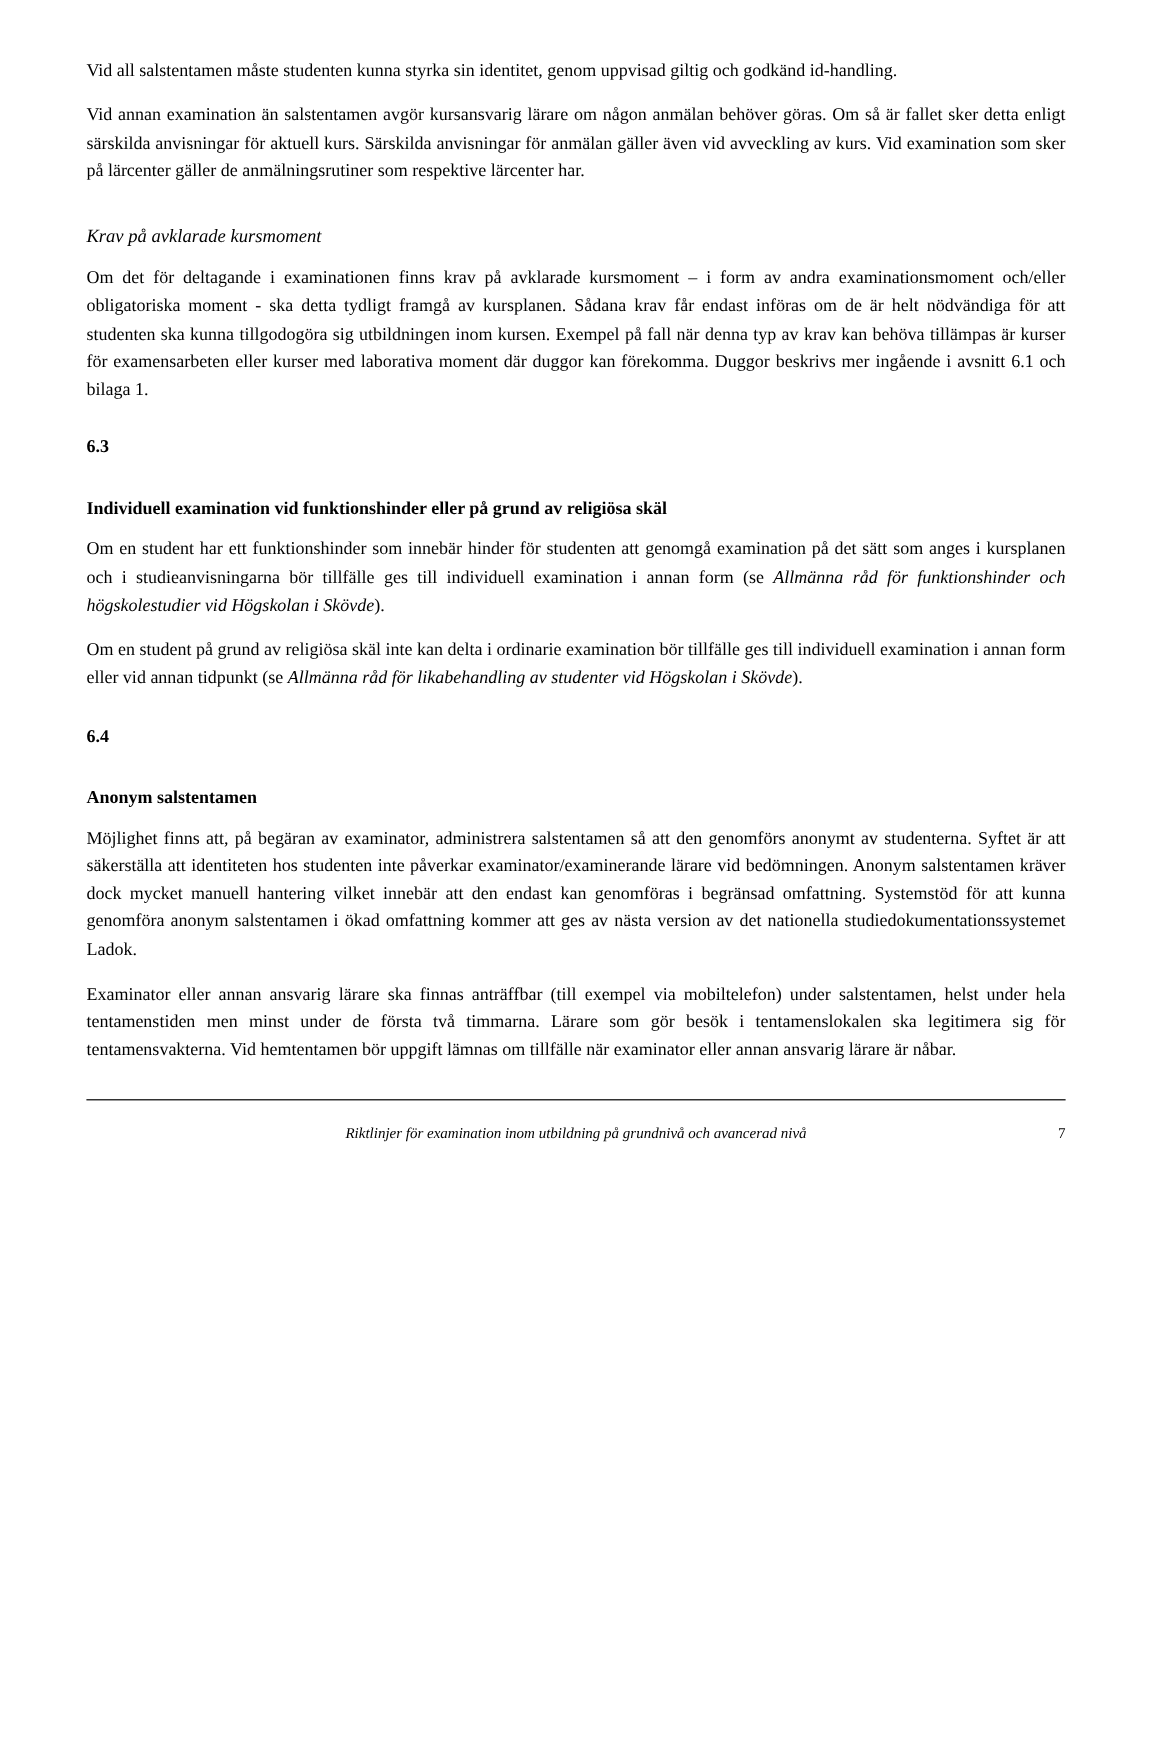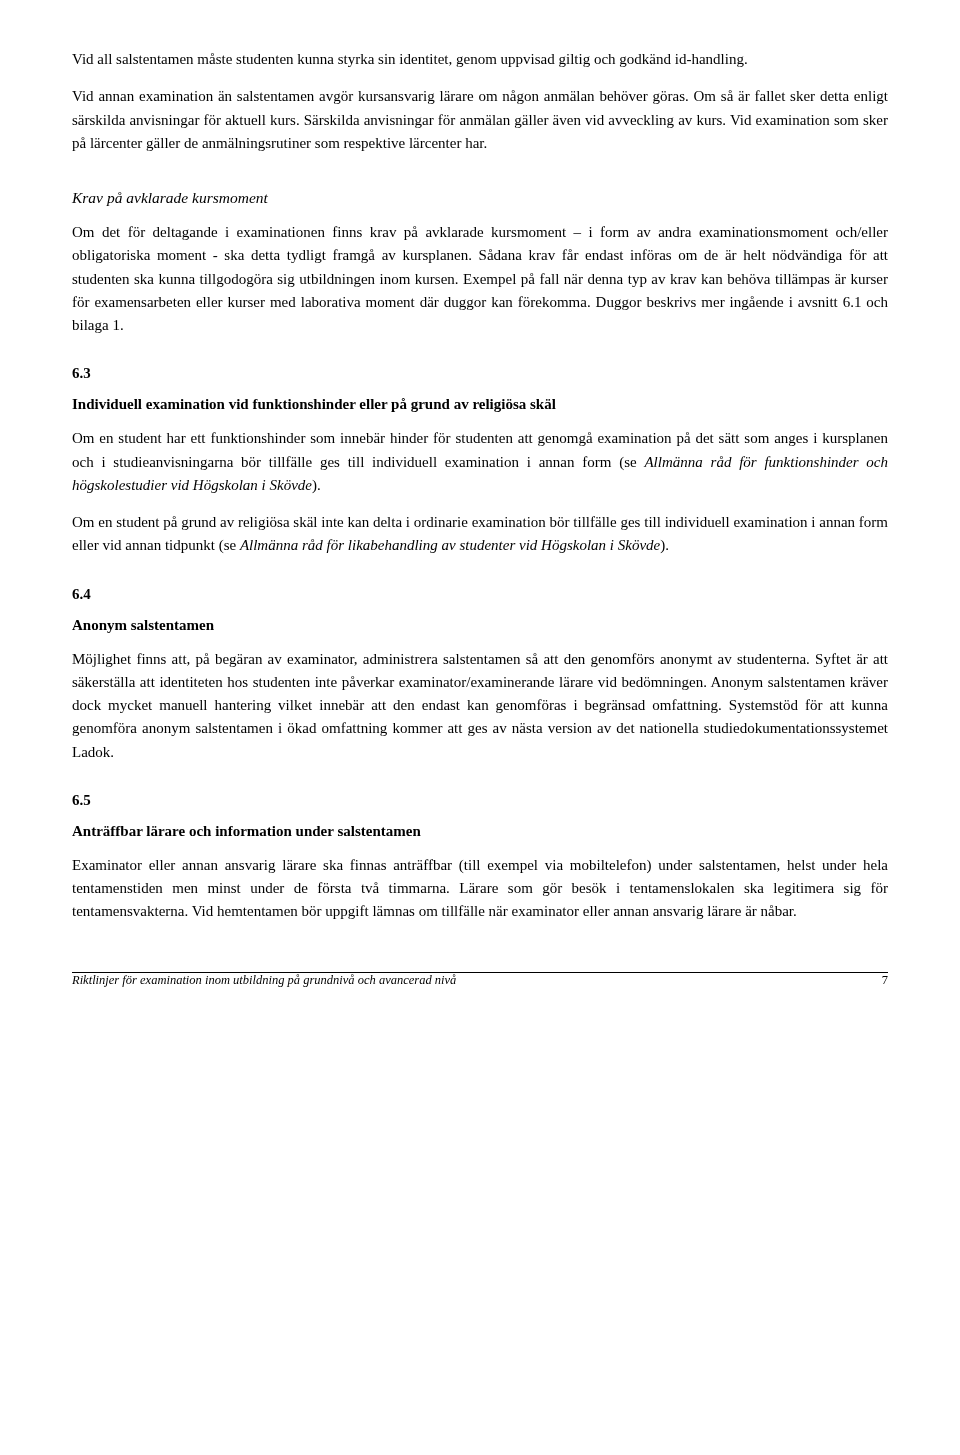--- a/index.html
+++ b/index.html
@@ -34,36 +34,38 @@
       font-size: 15px;
       font-weight: bold;
       white-space: nowrap;
       min-width: 32px;
     }
     .section-title {
       font-size: 15px;
       font-weight: bold;
       text-align: justify;
       flex: 1;
+      margin-top: 20px;
     }
     .krav-heading {
       font-style: italic;
       font-size: 15.5px;
       margin-bottom: 14px;
       margin-top: 34px;
     }
     .footer {
       position: absolute;
       bottom: 30px;
       left: 0;
       right: 0;
+      text-align: center;
       font-size: 12.5px;
       font-style: italic;
       border-top: 1px solid #000;
-      padding-top: 0;
+      padding-top: 20px;
       margin: 0 72px;
     }
     .footer-page-number {
       position: absolute;
       bottom: 30px;
       right: 72px;
       font-size: 12.5px;
     }
   </style>
 </head>
@@ -101,24 +103,20 @@
 
   <div class="section-heading">
     <span class="section-number">6.4</span>
     <span class="section-title">Anonym salstentamen</span>
   </div>
 
   <p class="body-text">
     Möjlighet finns att, på begäran av examinator, administrera salstentamen så att den genomförs anonymt av studenterna. Syftet är att säkerställa att identiteten hos studenten inte påverkar examinator/examinerande lärare vid bedömningen. Anonym salstentamen kräver dock mycket manuell hantering vilket innebär att den endast kan genomföras i begränsad omfattning. Systemstöd för att kunna genomföra anonym salstentamen i ökad omfattning kommer att ges av nästa version av det nationella studiedokumentationssystemet Ladok.
   </p>
 
-  <div class="section-heading">
-    <span class="section-number">6.5</span>
-    <span class="section-title">Anträffbar lärare och information under salstentamen</span>
-  </div>
 
   <p class="body-text">
     Examinator eller annan ansvarig lärare ska finnas anträffbar (till exempel via mobiltelefon) under salstentamen, helst under hela tentamenstiden men minst under de första två timmarna. Lärare som gör besök i tentamenslokalen ska legitimera sig för tentamensvakterna. Vid hemtentamen bör uppgift lämnas om tillfälle när examinator eller annan ansvarig lärare är nåbar.
   </p>
 
   <div class="footer">
     <div>Riktlinjer för examination inom utbildning på grundnivå och avancerad nivå</div>
   </div>
   <div class="footer-page-number">7</div>
 

